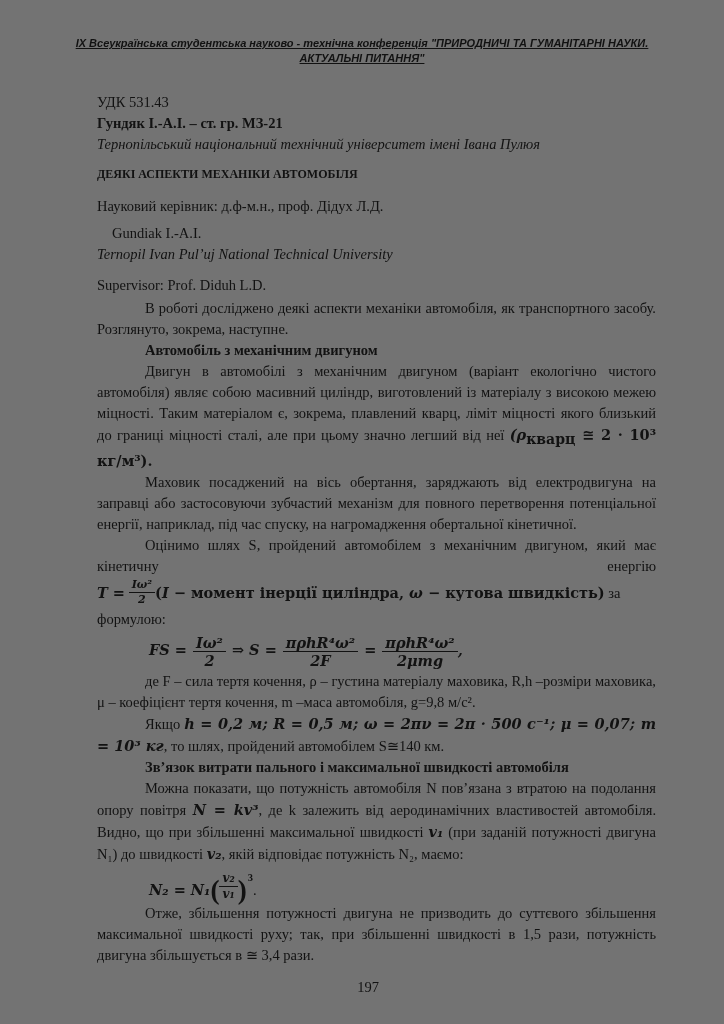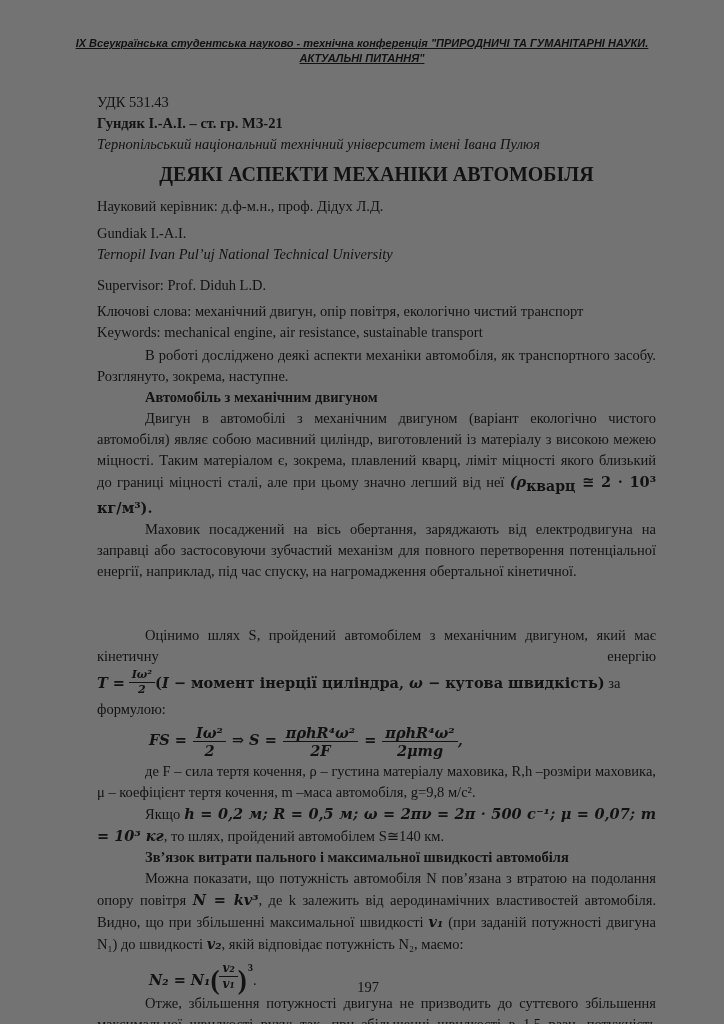--- a/index.html
+++ b/index.html
@@ -16,31 +16,31 @@
   .header .hline{text-decoration:underline;}
   .content{margin:26px 68px 0 97px;font-size:14.5px;line-height:21px;}
   .bold{font-weight:bold;}
   .italic{font-style:italic;}
   .center{}
   p{margin:0;}
   .just{text-align:justify;}
   .ind{text-indent:48px;}
   .mt-title{margin-top:9px;}
   .mt-sup{margin-top:11px;}
-  .mt-en{margin-top:6px;}
+  .mt-en{margin-top:6px;margin-left:15px;}
   .mt-ten{margin-top:11px;}
   .mt-sen{margin-top:10px;}
   .mt-kw{margin-top:5px;}
   .mt-body{margin-top:2px;}
-  .title{font-size:20px;font-weight:bold;text-align:center;white-space:pre-wrap;}
+  .title{font-size:12px;font-weight:bold;white-space:pre-wrap;}
   .subhead{font-weight:bold;text-indent:48px;}
   .math{font-weight:bold;font-style:italic;font-family:"DejaVu Serif","DejaVu Sans",serif;}
   .mb{font-weight:bold;font-style:normal;font-family:"DejaVu Serif","DejaVu Sans",serif;}
   .sub{font-size:14px;vertical-align:-4px;font-weight:bold;font-style:normal;}
-  .justforce{text-align:justify;text-align-last:justify;text-indent:48px;margin-top:43px;}
+  .justforce{text-align:justify;text-align-last:justify;text-indent:48px;}
   .spread{display:flex;justify-content:space-between;}
   .frac{display:inline-block;text-align:center;vertical-align:middle;line-height:1.05;
         font-weight:bold;font-style:italic;font-family:"DejaVu Serif","DejaVu Sans",serif;}
   .frac .num{display:block;border-bottom:1.4px solid #121212;padding:0 3px 1px;}
   .frac .den{display:block;padding-top:1px;}
   .frac-sm{font-size:11px;vertical-align:-5px;}
   .t-line{margin-top:2px;line-height:26px;}
   .fs-line{margin:3px 0 3px 52px;line-height:20px;}
   .fs-line .gap{display:inline-block;width:6px;}
   .n-line{margin:2px 0 2px 52px;line-height:22px;}
@@ -68,24 +68,20 @@
     <div class="title mt-title">ДЕЯКІ АСПЕКТИ МЕХАНІКИ АВТОМОБІЛЯ</div>
 
     <div class="center mt-sup">Науковий керівник: д.ф-м.н., проф. Дідух Л.Д.</div>
 
     <div class="mt-en">Gundiak I.-A.I.</div>
     <div class="italic">Ternopil Ivan Pul’uj National Technical University</div>
 
 
     <div class="center mt-sen">Supervisor: Prof. Diduh L.D.</div>
 
-    <div class="mt-kw">
-      <div>Ключові слова: механічний двигун, опір повітря, екологічно чистий транспорт</div>
-      <div>Keywords: mechanical engine, air resistance, sustainable transport</div>
-    </div>
 
     <p class="just ind mt-body">В роботі досліджено деякі аспекти механіки автомобіля, як транспортного засобу. Розглянуто, зокрема, наступне.</p>
 
     <p class="subhead">Автомобіль з механічним двигуном</p>
 
     <p class="just ind"><span>Двигун в автомобілі з механічним двигуном (варіант екологічно чистого автомобіля) являє собою масивний циліндр, виготовлений із матеріалу з високою межею міцності. Таким матеріалом є, зокрема, плавлений кварц, ліміт міцності якого близький до границі міцності сталі, але при цьому значно легший від неї </span><span class="math"><span>(ρ</span><span class="sub">кварц</span><span class="mb"> ≅ 2 · 10³ кг/м³).</span></span></p>
 
     <p class="just ind">Маховик посаджений на вісь обертання, заряджають від електродвигуна на заправці або застосовуючи зубчастий механізм для повного перетворення потенціальної енергії, наприклад, під час спуску, на нагромадження обертальної кінетичної.</p>
 
     <div>

